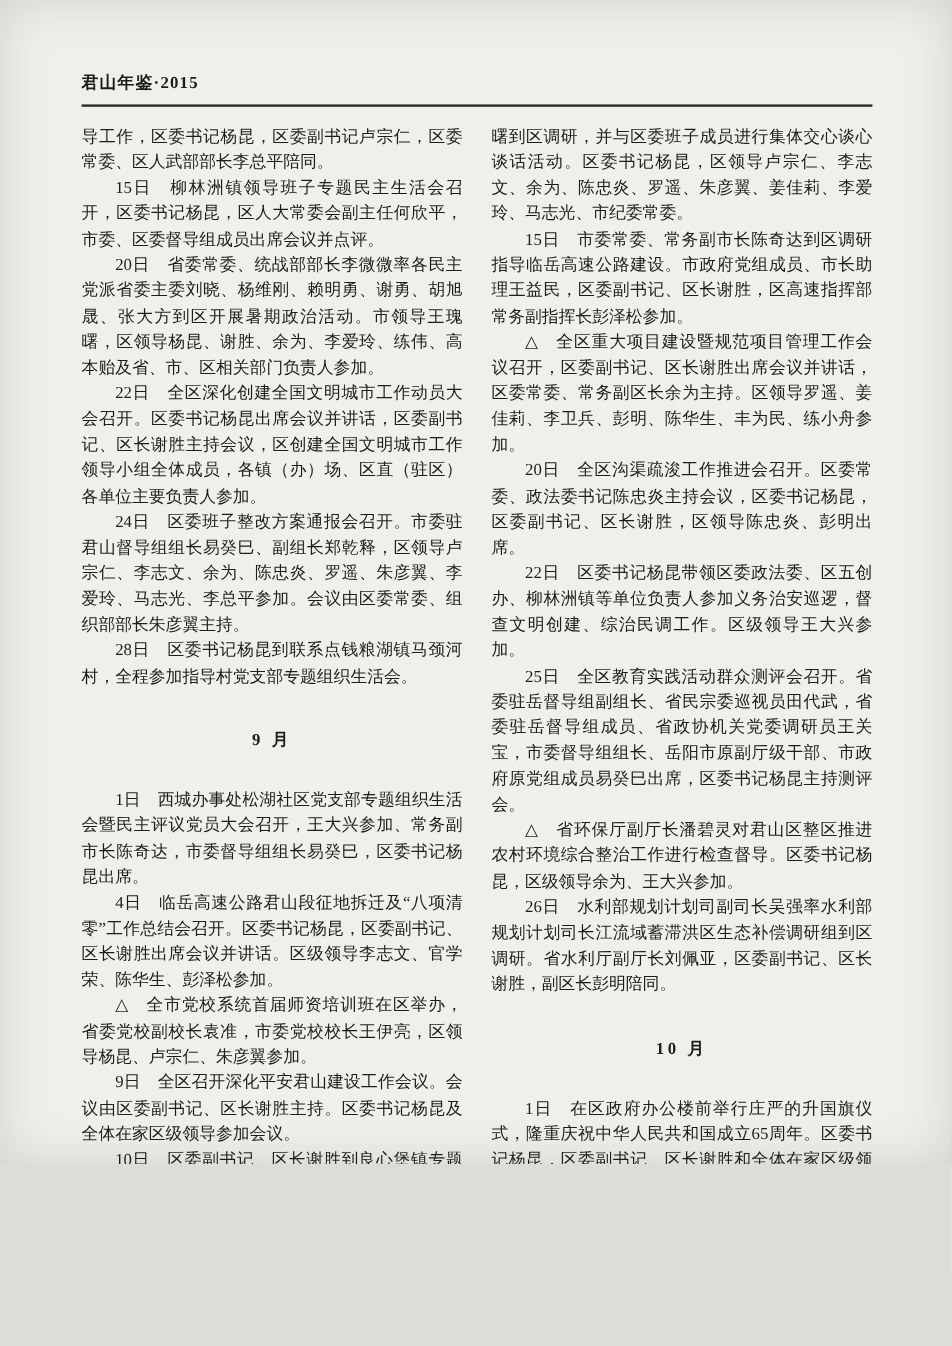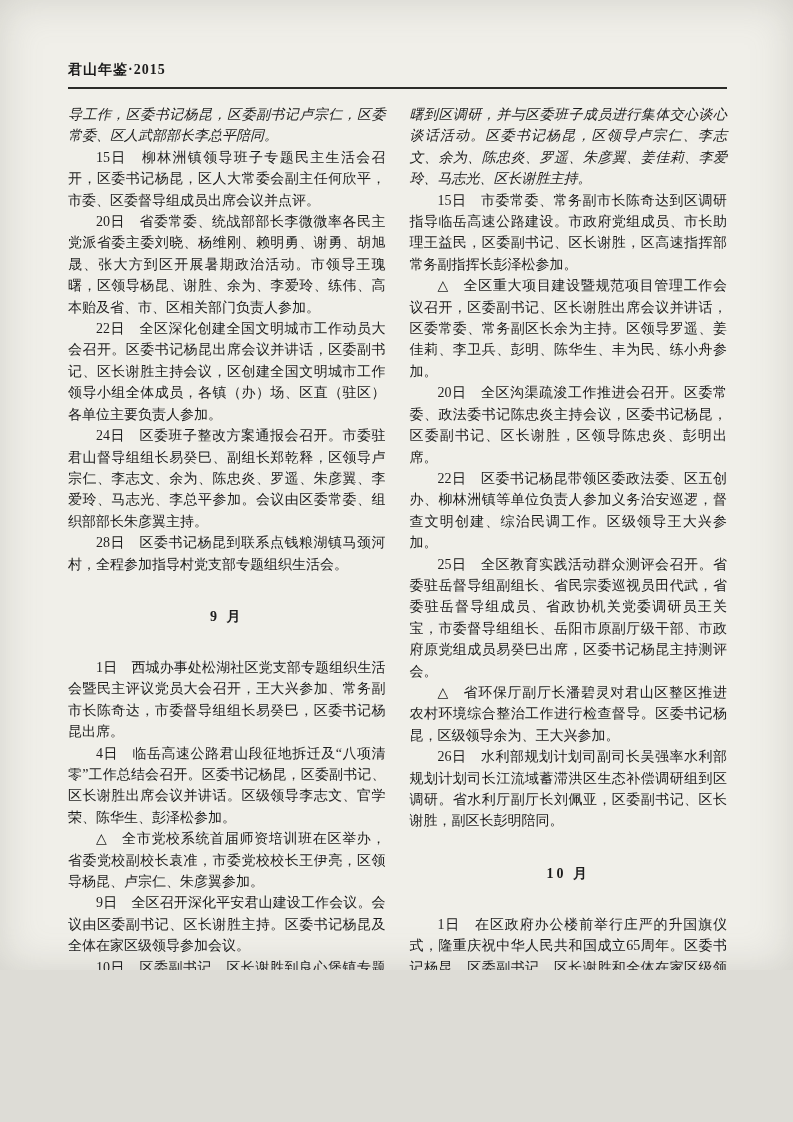--- a/index.html
+++ b/index.html
@@ -43,21 +43,20 @@
   .para {
     margin: 0;
     text-indent: 2em;
     font-size: 14px;
     line-height: 21.4px;
     text-align: justify;
     word-break: break-all;
   }
   .para.no-indent {
     text-indent: 0;
-    font-style: italic;
   }
   .month-heading {
     text-align: center;
     font-size: 14px;
     font-weight: bold;
     letter-spacing: 3px;
     margin: 33px 0 31px 0;
   }
   .page-number {
     position: absolute;
@@ -85,21 +84,21 @@
         <p class="para">28日　区委书记杨昆到联系点钱粮湖镇马颈河村，全程参加指导村党支部专题组织生活会。</p>
         <h2 class="month-heading">9 月</h2>
         <p class="para">1日　西城办事处松湖社区党支部专题组织生活会暨民主评议党员大会召开，王大兴参加、常务副市长陈奇达，市委督导组组长易癸巳，区委书记杨昆出席。</p>
         <p class="para">4日　临岳高速公路君山段征地拆迁及“八项清零”工作总结会召开。区委书记杨昆，区委副书记、区长谢胜出席会议并讲话。区级领导李志文、官学荣、陈华生、彭泽松参加。</p>
         <p class="para">△　全市党校系统首届师资培训班在区举办，省委党校副校长袁准，市委党校校长王伊亮，区领导杨昆、卢宗仁、朱彦翼参加。</p>
         <p class="para">9日　全区召开深化平安君山建设工作会议。会议由区委副书记、区长谢胜主持。区委书记杨昆及全体在家区级领导参加会议。</p>
         <p class="para">10日　区委副书记、区长谢胜到良心堡镇专题调研城镇化和安全圈建设，副区长陈华生、彭明参加。</p>
         <p class="para">11日　市委常委、组织部部长、统战部部长王瑰</p>
       </div>
     <div class="col">
-        <p class="para no-indent">曙到区调研，并与区委班子成员进行集体交心谈心谈话活动。区委书记杨昆，区领导卢宗仁、李志文、余为、陈忠炎、罗遥、朱彦翼、姜佳莉、李爱玲、马志光、区长谢胜主持。</p>
+        <p class="para no-indent">曙到区调研，并与区委班子成员进行集体交心谈心谈话活动。区委书记杨昆，区领导卢宗仁、李志文、余为、陈忠炎、罗遥、朱彦翼、姜佳莉、李爱玲、马志光、市纪委常委。</p>
         <p class="para">15日　市委常委、常务副市长陈奇达到区调研指导临岳高速公路建设。市政府党组成员、市长助理王益民，区委副书记、区长谢胜，区高速指挥部常务副指挥长彭泽松参加。</p>
         <p class="para">△　全区重大项目建设暨规范项目管理工作会议召开，区委副书记、区长谢胜出席会议并讲话，区委常委、常务副区长余为主持。区领导罗遥、姜佳莉、李卫兵、彭明、陈华生、丰为民、练小舟参加。</p>
         <p class="para">20日　全区沟渠疏浚工作推进会召开。区委常委、政法委书记陈忠炎主持会议，区委书记杨昆，区委副书记、区长谢胜，区领导陈忠炎、彭明出席。</p>
         <p class="para">22日　区委书记杨昆带领区委政法委、区五创办、柳林洲镇等单位负责人参加义务治安巡逻，督查文明创建、综治民调工作。区级领导王大兴参加。</p>
         <p class="para">25日　全区教育实践活动群众测评会召开。省委驻岳督导组副组长、省民宗委巡视员田代武，省委驻岳督导组成员、省政协机关党委调研员王关宝，市委督导组组长、岳阳市原副厅级干部、市政府原党组成员易癸巳出席，区委书记杨昆主持测评会。</p>
         <p class="para">△　省环保厅副厅长潘碧灵对君山区整区推进农村环境综合整治工作进行检查督导。区委书记杨昆，区级领导余为、王大兴参加。</p>
         <p class="para">26日　水利部规划计划司副司长吴强率水利部规划计划司长江流域蓄滞洪区生态补偿调研组到区调研。省水利厅副厅长刘佩亚，区委副书记、区长谢胜，副区长彭明陪同。</p>
         <h2 class="month-heading">10 月</h2>
         <p class="para">1日　在区政府办公楼前举行庄严的升国旗仪式，隆重庆祝中华人民共和国成立65周年。区委书记杨昆，区委副书记、区长谢胜和全体在家区级领导参加。</p>
         <p class="para">10日　市纪委常委、市监察局副局长曹克强率队到区评估验收区委党的群众路线教育实践活动整</p>

